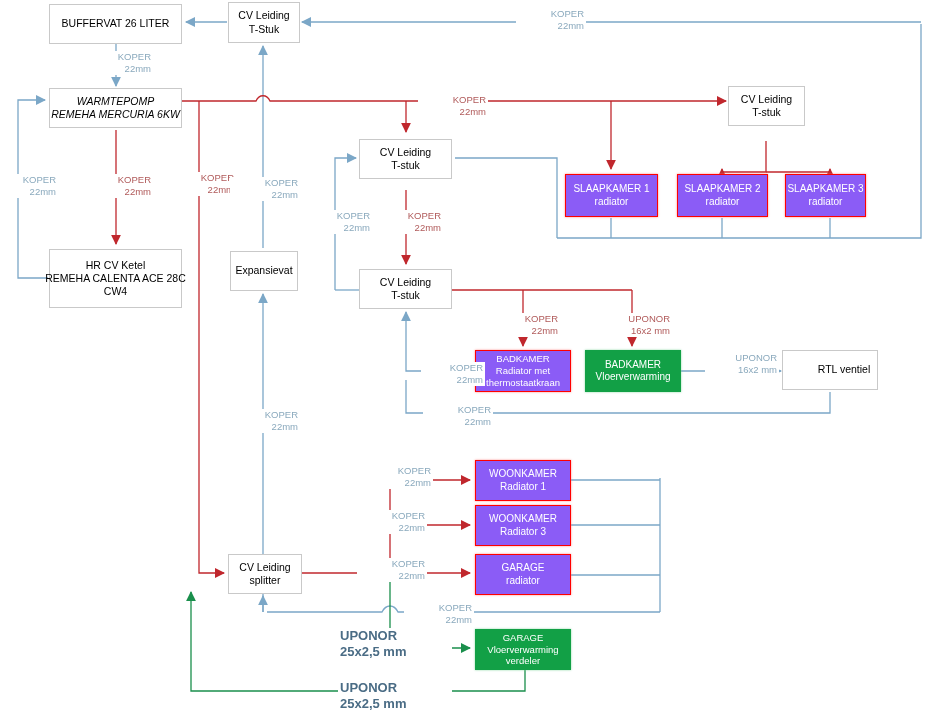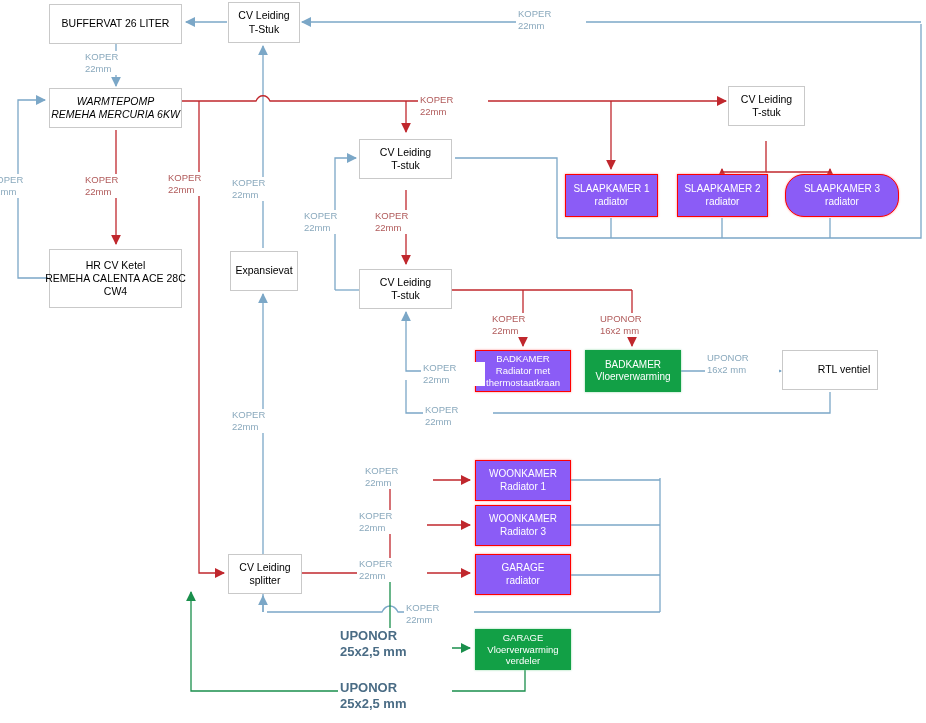--- a/index.html
+++ b/index.html
@@ -9,21 +9,21 @@
 
   .node{position:absolute;box-sizing:border-box;display:flex;flex-direction:column;
         align-items:center;justify-content:center;text-align:center;line-height:1.25;}
   .node-white{background:#ffffff;border:1px solid #c9c9c9;color:#000000;font-size:10.5px;}
   .node-red{background:#8b5cf6;border:1px solid #ff0000;color:#ffffff;font-size:10px;
             box-shadow:0 0 2px rgba(255,120,120,.85);}
   .node-green{background:#12a046;border:1px solid #12a046;color:#ffffff;font-size:10px;
             box-shadow:0 0 2px rgba(120,210,150,.85);}
   .node div{white-space:nowrap;}
 
-  .lbl{position:absolute;text-align:left;line-height:1.25;white-space:nowrap;}
+  .lbl{position:absolute;text-align:right;line-height:1.25;white-space:nowrap;}
   .lbl .l1,.lbl .l2{display:block;}
   .lbl-blue{color:#8aa9bd;font-size:9.5px;}
   .lbl-red{color:#b05a5a;font-size:9.5px;}
   .lbl-green-big{color:#4a6c85;font-size:13px;font-weight:bold;}
   .lbl-bg{background:#ffffff;padding:0 2px;}
 </style>
 </head>
 <body>
 
 <div id="canvas">
@@ -151,21 +151,21 @@
   <div class="node node-red" style="left:565px;top:174px;width:93px;height:43px;">
     <div>SLAAPKAMER 1</div>
     <div>radiator</div>
   </div>
 
   <div class="node node-red" style="left:677px;top:174px;width:91px;height:43px;">
     <div>SLAAPKAMER 2</div>
     <div>radiator</div>
   </div>
 
-  <div class="node node-red" style="left:785px;top:174px;width:114px;height:43px;border-radius:19px;">
+  <div class="node node-red" style="left:785px;top:174px;width:81px;height:43px;">
     <div>SLAAPKAMER 3</div>
     <div>radiator</div>
   </div>
 
   <div class="node node-red" style="left:475px;top:350px;width:96px;height:42px;font-size:9.5px;">
     <div>BADKAMER</div>
     <div>Radiator met</div>
     <div>thermostaatkraan</div>
   </div>
 

